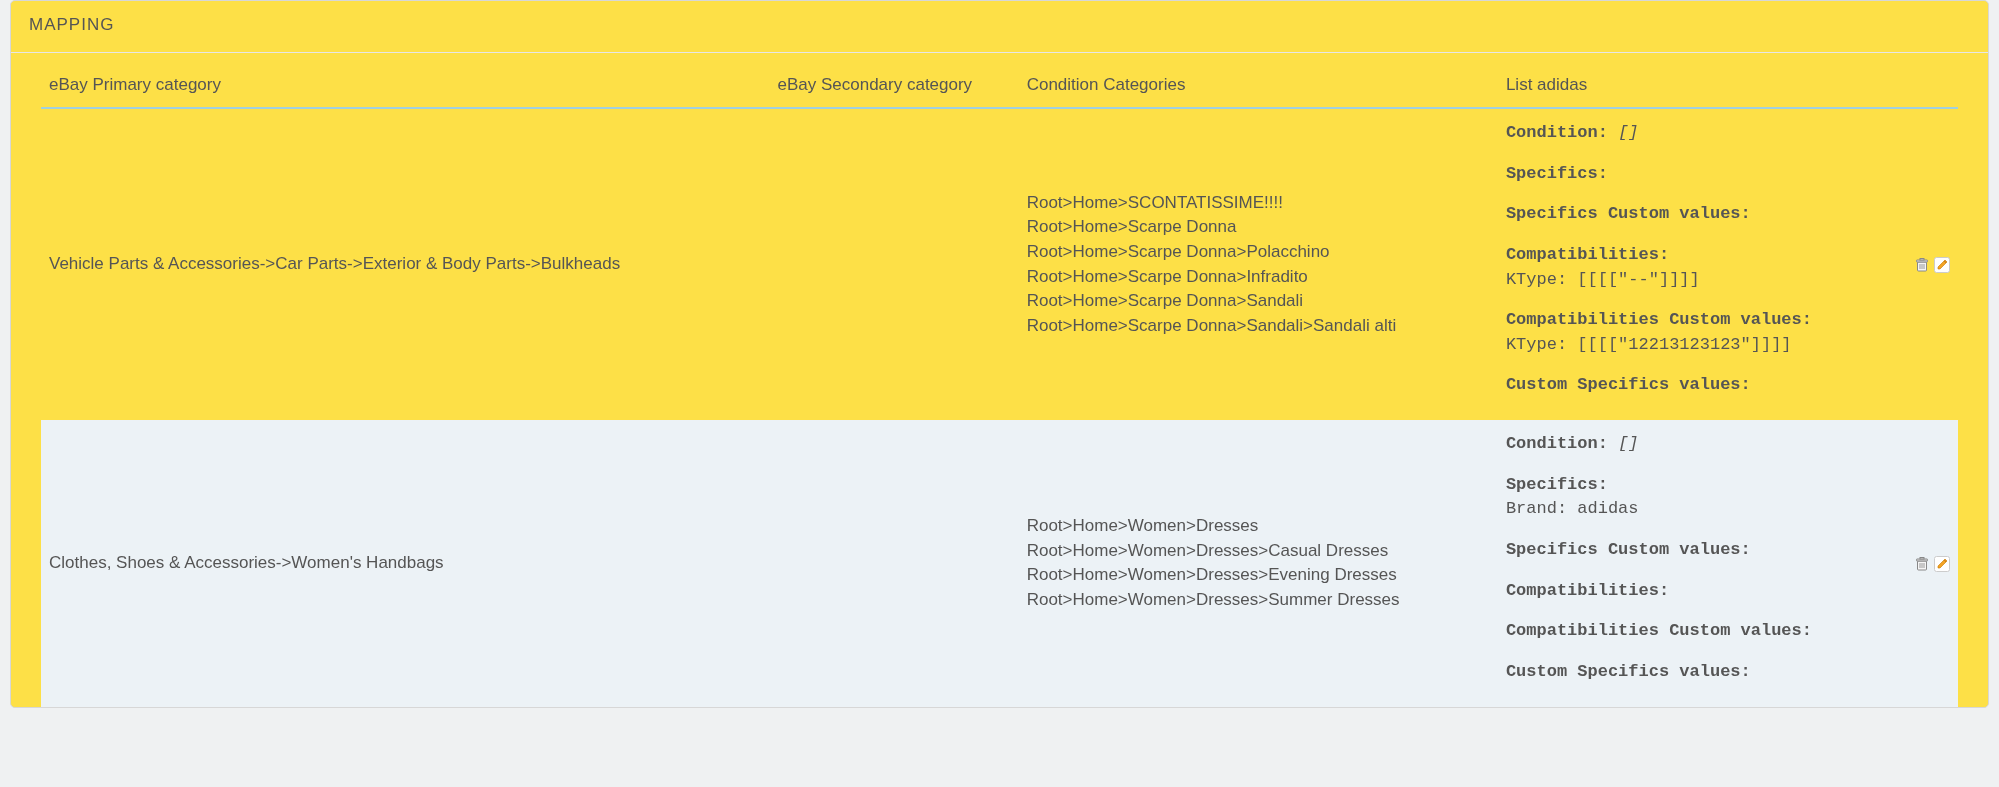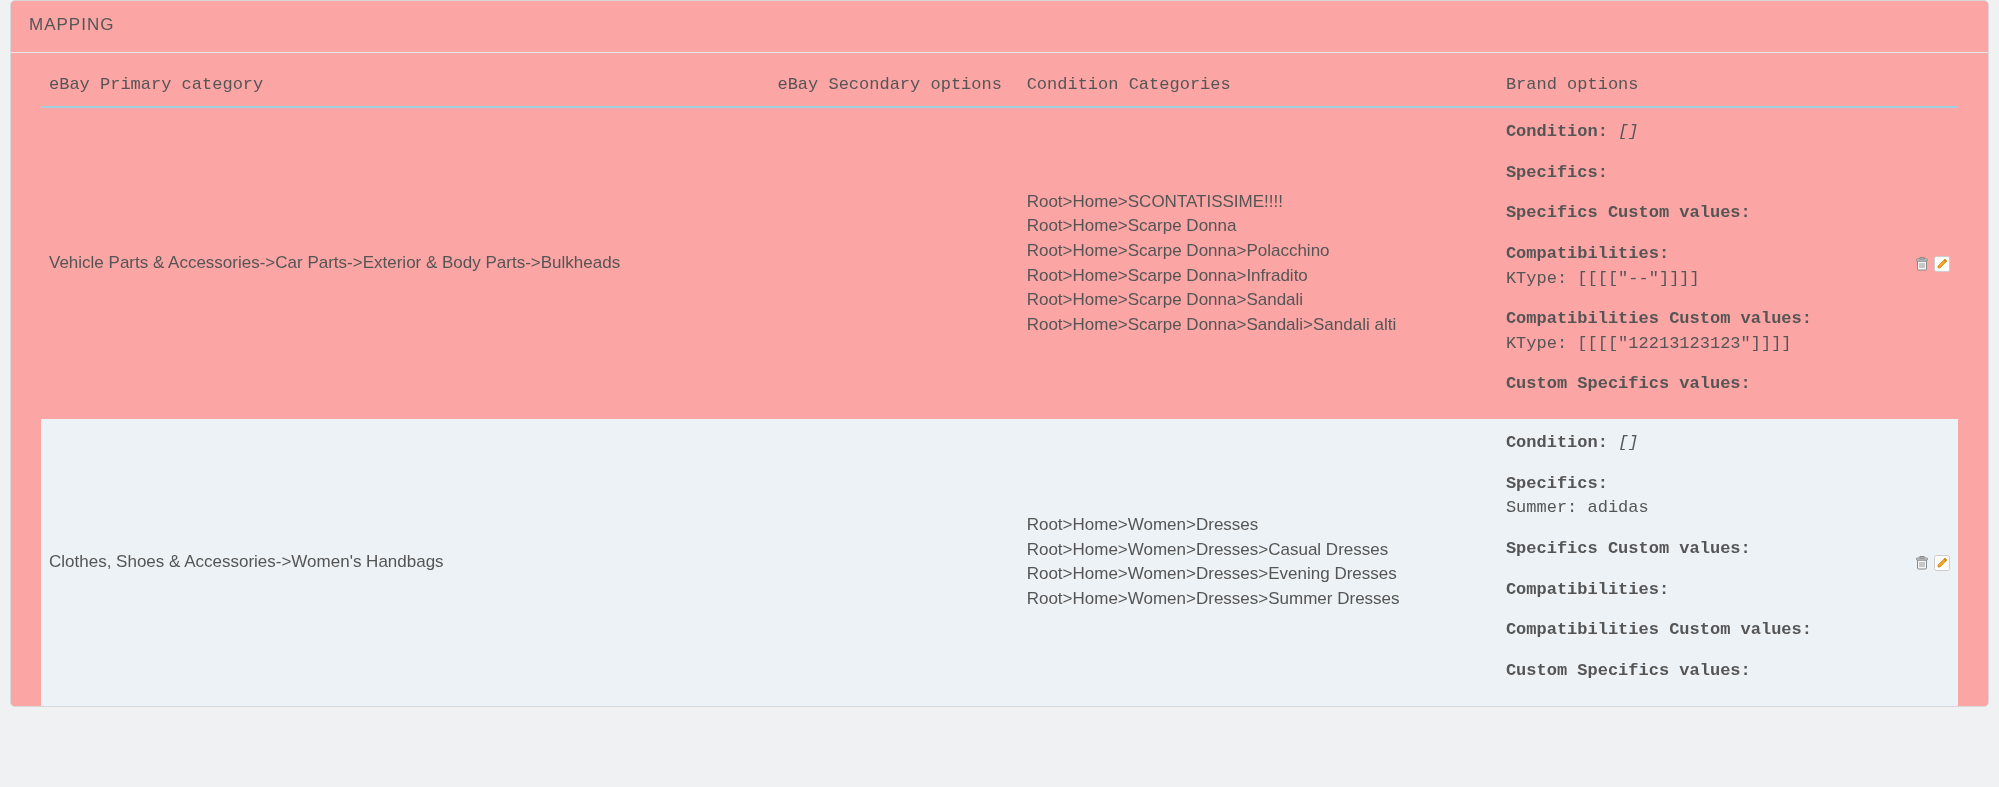--- a/index.html
+++ b/index.html
@@ -4,21 +4,21 @@
 <style>
 * { box-sizing: border-box; margin: 0; padding: 0; }
 body {
   font-family: -apple-system, BlinkMacSystemFont, "Segoe UI", Helvetica, Arial, sans-serif;
   background: #eff1f2;
   color: #555;
   font-size: 17px;
   padding: 0 10px 10px 10px;
 }
 .panel {
-  background: #fca5a5;
+  background: #fde047;
   border: 1px solid #d7d7d7;
   border-radius: 5px;
   margin-top: 0;
 }
 .panel-heading {
   font-size: 17px;
   font-weight: 400;
   color: #555;
   letter-spacing: 1px;
   padding: 14px 18px 17px 18px;
@@ -32,21 +32,20 @@
   width: 100%;
   border-collapse: collapse;
 }
 thead th {
   text-align: left;
   font-weight: 400;
   color: #555;
   padding: 22px 8px 12px 8px;
   border-bottom: 2px solid #a0d0e0;
   font-size: 17px;
-  font-family: Liberation Mono, monospace;
 }
 tbody td {
   padding: 6px 8px;
   vertical-align: middle;
   color: #555;
   font-size: 17px;
   line-height: 1.45;
 }
 tbody tr.alt {
   background: #ecf2f6;
@@ -85,23 +84,23 @@
 </head>
 <body>
 
 <div class="panel">
   <div class="panel-heading">MAPPING</div>
   <div class="panel-body">
     <table>
       <thead>
         <tr>
           <th style="width:38%">eBay Primary category</th>
-          <th style="width:13%">eBay Secondary options</th>
+          <th style="width:13%">eBay Secondary category</th>
           <th style="width:25%">Condition Categories</th>
-          <th style="width:20%">Brand options</th>
+          <th style="width:20%">List adidas</th>
           <th style="width:4%"></th>
         </tr>
       </thead>
       <tbody id="tbody">
           <tr>
             <td>Vehicle Parts &amp; Accessories-&gt;Car Parts-&gt;Exterior &amp; Body Parts-&gt;Bulkheads</td>
             <td></td>
             <td>
               <div class="ps-lines">
                 <div>Root&gt;Home&gt;SCONTATISSIME!!!!</div>
@@ -139,21 +138,21 @@
             <td>
               <div class="ps-lines">
                 <div>Root&gt;Home&gt;Women&gt;Dresses</div>
                 <div>Root&gt;Home&gt;Women&gt;Dresses&gt;Casual Dresses</div>
                 <div>Root&gt;Home&gt;Women&gt;Dresses&gt;Evening Dresses</div>
                 <div>Root&gt;Home&gt;Women&gt;Dresses&gt;Summer Dresses</div>
               </div>
             </td>
             <td>
               <div class="opt-block"><span class="opt-label">Condition:</span><span class="brackets"> []</span></div>
-              <div class="opt-block"><span class="opt-label">Specifics:</span><div class="opt-value">Summer: adidas</div></div>
+              <div class="opt-block"><span class="opt-label">Specifics:</span><div class="opt-value">Brand: adidas</div></div>
               <div class="opt-block"><span class="opt-label">Specifics Custom values:</span></div>
               <div class="opt-block"><span class="opt-label">Compatibilities:</span></div>
               <div class="opt-block"><span class="opt-label">Compatibilities Custom values:</span></div>
               <div class="opt-block"><span class="opt-label">Custom Specifics values:</span></div>
             </td>
             <td class="actions"><span class="icon-btn"><svg viewBox="0 0 16 16" width="16" height="16">
                   <rect x="3.5" y="5" width="9" height="9" rx="1" fill="#f5f5f5" stroke="#888" stroke-width="1"></rect>
                   <rect x="2.5" y="3" width="11" height="2" rx="0.5" fill="#ddd" stroke="#888" stroke-width="1"></rect>
                   <rect x="6" y="1.5" width="4" height="1.5" fill="#ddd" stroke="#888" stroke-width="1"></rect>
                   <line x1="6" y1="7" x2="6" y2="12" stroke="#999" stroke-width="1"></line>

